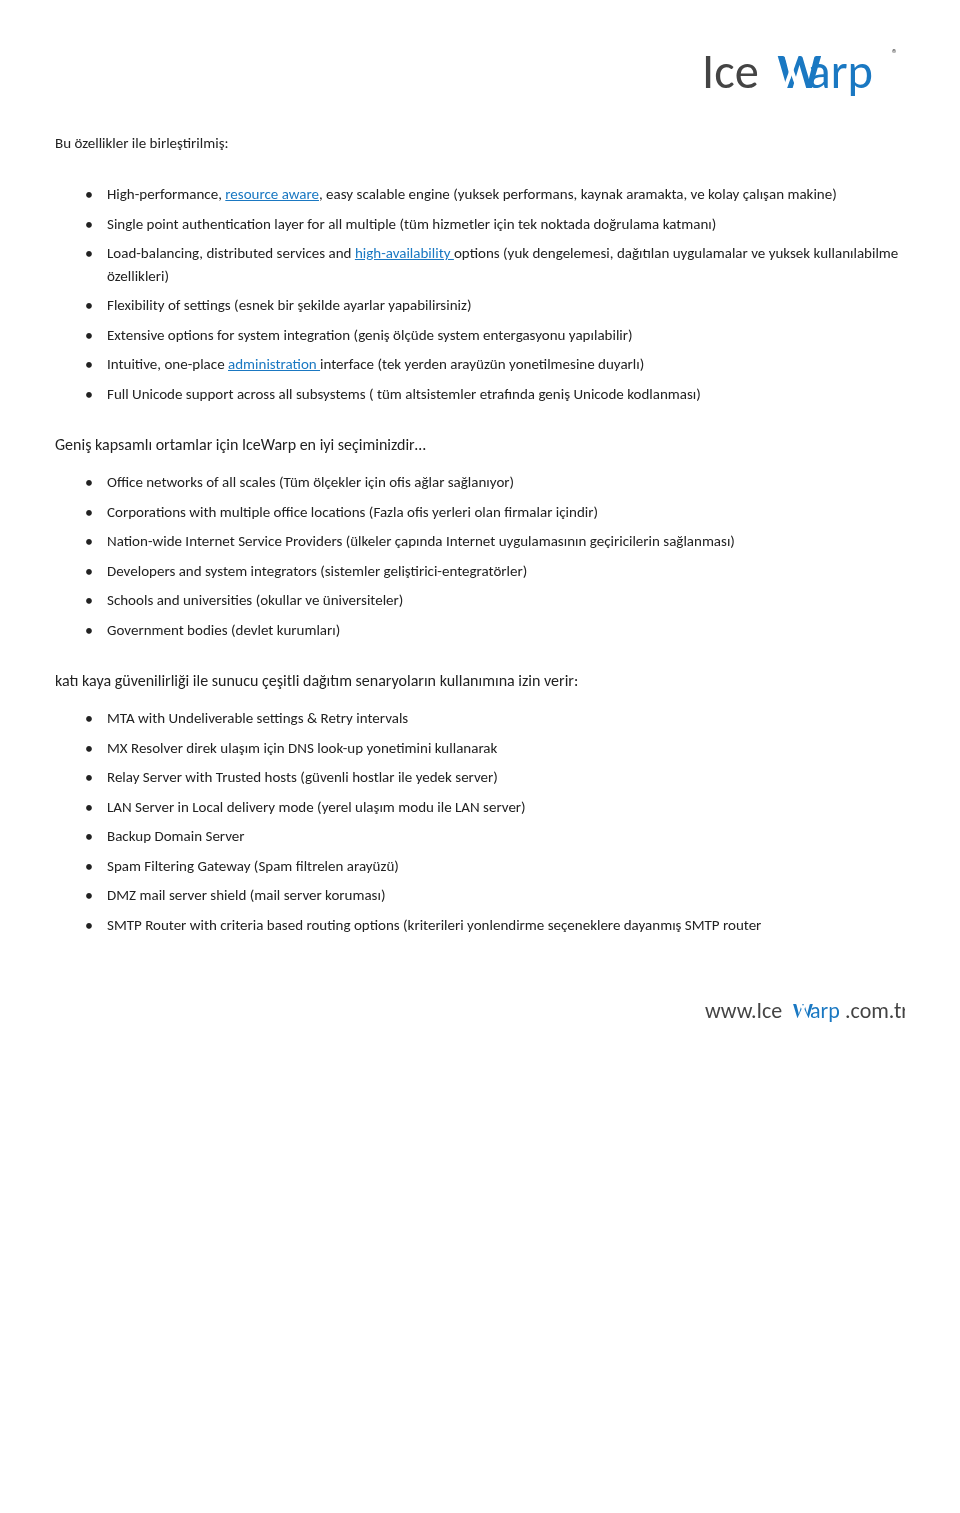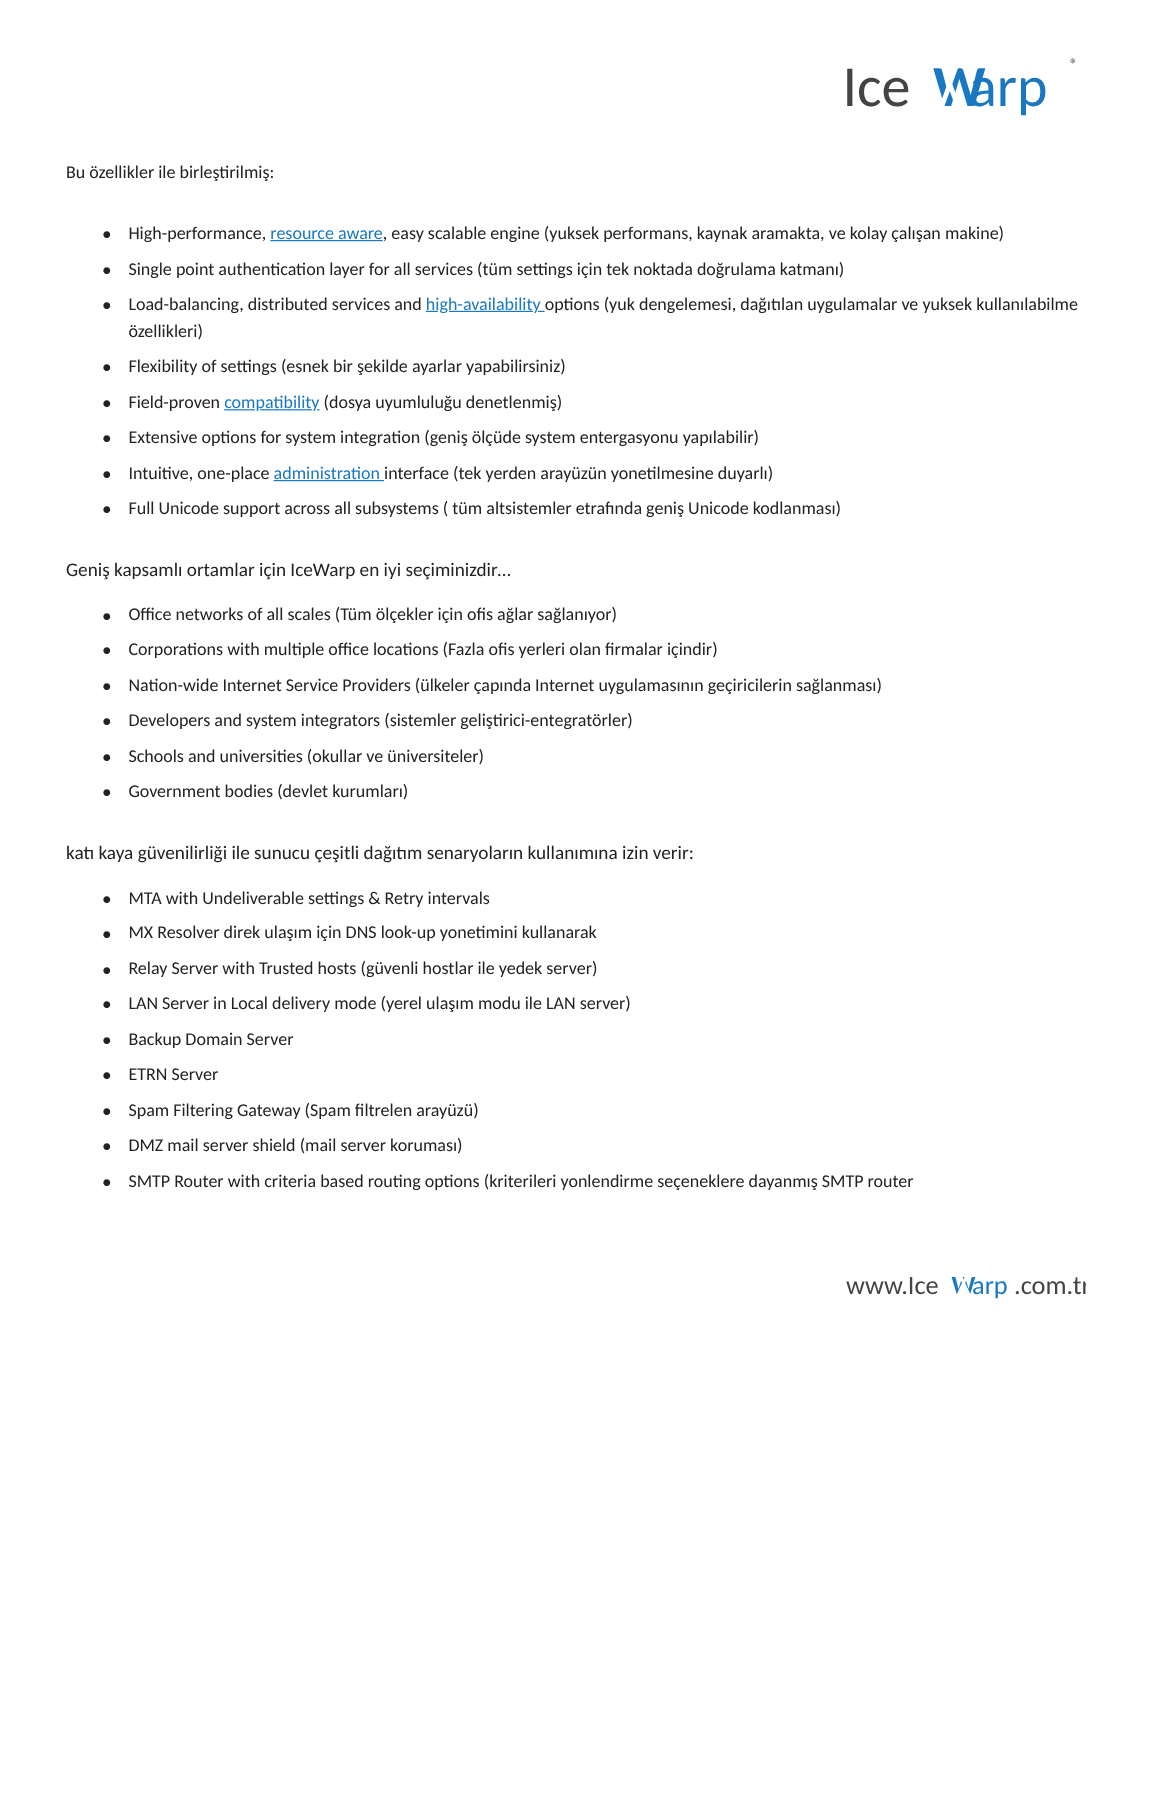--- a/index.html
+++ b/index.html
@@ -107,32 +107,29 @@
   </div>
 </div>
 
 <p class="section-intro">Bu özellikler ile birleştirilmiş:</p>
 
 <ul class="bullet-list">
   <li>
     <span>High-performance, <a class="underline-link">resource aware</a>, easy scalable engine (yuksek performans, kaynak aramakta, ve kolay çalışan makine)</span>
   </li>
   <li>
-    <span>Single point authentication layer for all services (tüm settings için tek noktada doğrulama katmanı)</span>
+    <span>Single point authentication layer for all multiple (tüm hizmetler için tek noktada doğrulama katmanı)</span>
   </li>
   <li>
     <span>Load-balancing, distributed services and <a class="underline-link">high-availability </a>options (yuk dengelemesi, dağıtılan uygulamalar ve yuksek kullanılabilme özellikleri)</span>
   </li>
   <li>
     <span>Flexibility of settings (esnek bir şekilde ayarlar yapabilirsiniz)</span>
   </li>
   <li>
-    <span>Field-proven <a class="underline-link">compatibility</a> (dosya uyumluluğu denetlenmiş)</span>
-  </li>
-  <li>
     <span>Extensive options for system integration (geniş ölçüde system entergasyonu yapılabilir)</span>
   </li>
   <li>
     <span>Intuitive, one-place <a class="underline-link">administration </a>interface (tek yerden arayüzün yonetilmesine duyarlı)</span>
   </li>
   <li>
     <span>Full Unicode support across all subsystems ( tüm altsistemler etrafında geniş Unicode kodlanması)</span>
   </li>
 </ul>
 
@@ -169,23 +166,20 @@
     <span>MX Resolver direk ulaşım için DNS look-up yonetimini kullanarak</span>
   </li>
   <li>
     <span>Relay Server with Trusted hosts (güvenli hostlar ile yedek server)</span>
   </li>
   <li>
     <span>LAN Server in Local delivery mode (yerel ulaşım modu ile LAN server)</span>
   </li>
   <li>
     <span>Backup Domain Server</span>
-  </li>
-  <li>
-    <span>ETRN Server</span>
   </li>
   <li>
     <span>Spam Filtering Gateway (Spam filtrelen arayüzü)</span>
   </li>
   <li>
     <span>DMZ mail server shield (mail server koruması)</span>
   </li>
   <li>
     <span>SMTP Router with criteria based routing options (kriterileri yonlendirme seçeneklere dayanmış SMTP router</span>
   </li>

